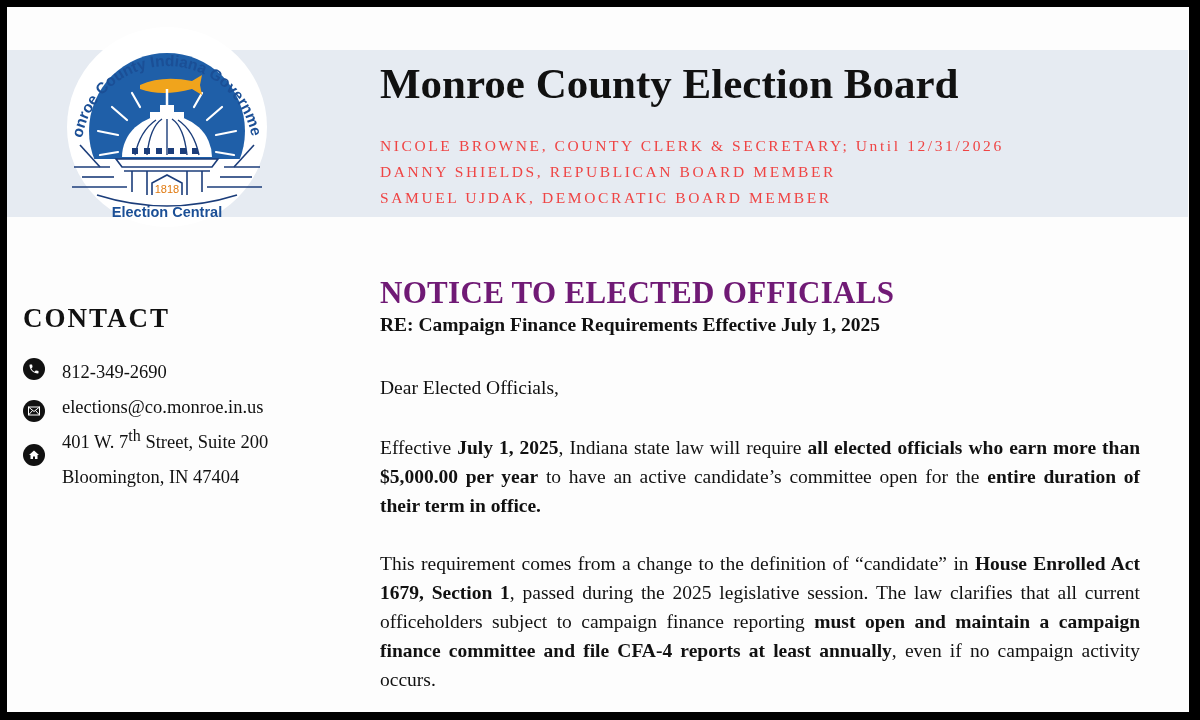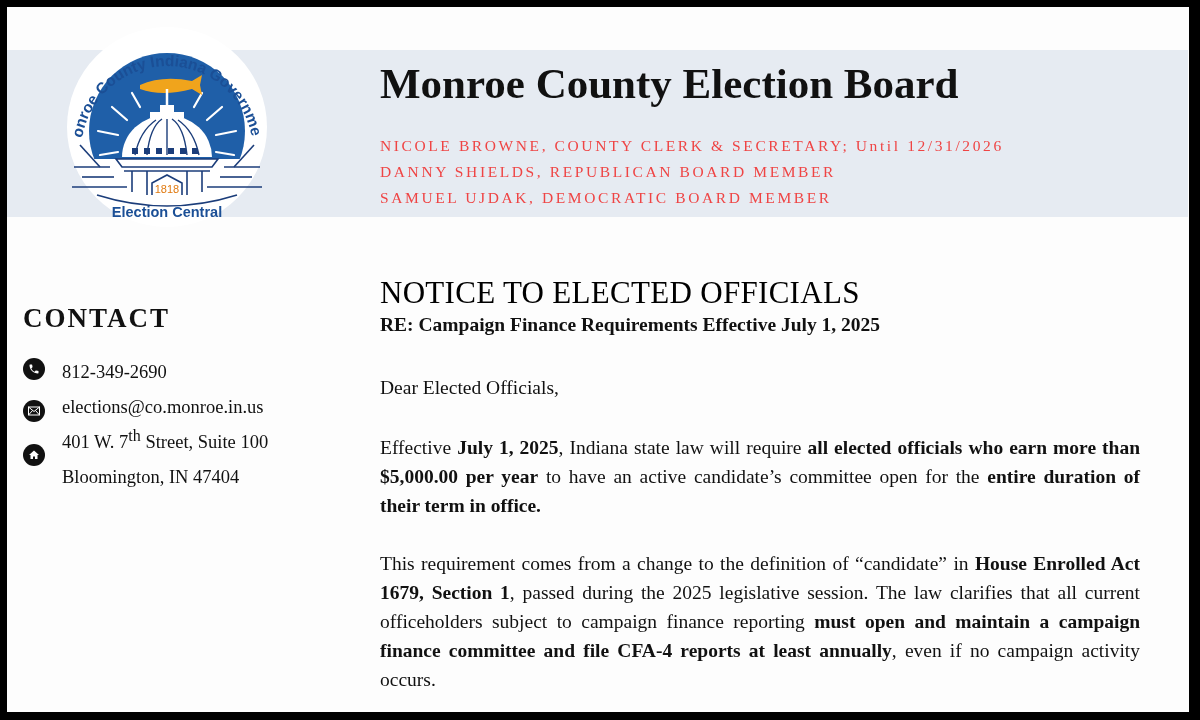--- a/index.html
+++ b/index.html
@@ -34,21 +34,21 @@
   }
   .contact-row {
     position: absolute; left: 55px; font-size: 18.5px; color: #111; white-space: nowrap;
   }
   .cicon {
     position: absolute; width: 22px; height: 22px; border-radius: 50%;
     background: #111; display: flex; align-items: center; justify-content: center;
   }
   .notice-h {
     position: absolute; left: 373px; top: 268px;
-    font-weight: normal; font-size: 31px; letter-spacing: 0.3px; color: #000000; white-space: nowrap;
+    font-weight: bold; font-size: 31px; letter-spacing: 0.3px; color: #701a75; white-space: nowrap;
   }
   .notice-re {
     position: absolute; left: 373px; top: 307px;
     font-weight: bold; font-size: 19.5px; color: #111; white-space: nowrap;
   }
   .greeting {
     position: absolute; left: 373px; top: 370px; font-size: 19.5px; white-space: nowrap;
   }
   .para {
     position: absolute; left: 373px; width: 760px; font-size: 19.5px;
@@ -153,21 +153,21 @@
       </svg>
   </div>
   <div class="contact-row" style="top:390px;">elections@co.monroe.in.us</div>
 
   <div class="cicon" style="left:16px; top:437px;">
     <svg width="12" height="12" viewBox="0 0 24 24">
         <path fill="#fff" d="M12 3 L2 12 h3 v8 h5 v-5 h4 v5 h5 v-8 h3 z"></path>
       </svg>
   </div>
   <div class="contact-row" style="top:425px;">
-    <span>401 W. 7</span><sup>th</sup><span> Street, Suite 100</span>
+    <span>401 W. 7</span><sup>th</sup><span> Street, Suite 200</span>
   </div>
   <div class="contact-row" style="top:460px;">Bloomington, IN 47404</div>
 
   <div class="notice-h">NOTICE TO ELECTED OFFICIALS</div>
   <div class="notice-re">RE: Campaign Finance Requirements Effective July 1, 2025</div>
   <div class="greeting">Dear Elected Officials,</div>
 
   <div class="para" style="top:426px;" id="p1"><span>Effective </span><b>July 1, 2025</b><span>, Indiana state law will require </span><b>all elected officials who earn more than $5,000.00 per year</b><span> to have an active candidate’s committee open for the </span><b>entire duration of their term in office.</b></div>
   <div class="para" style="top:542px;" id="p2"><span>This requirement comes from a change to the definition of “candidate” in </span><b>House Enrolled Act 1679, Section 1</b><span>, passed during the 2025 legislative session. The law clarifies that all current officeholders subject to campaign finance reporting </span><b>must open and maintain a campaign finance committee and file CFA-4 reports at least annually</b><span>, even if no campaign activity occurs.</span></div>
 </div>

